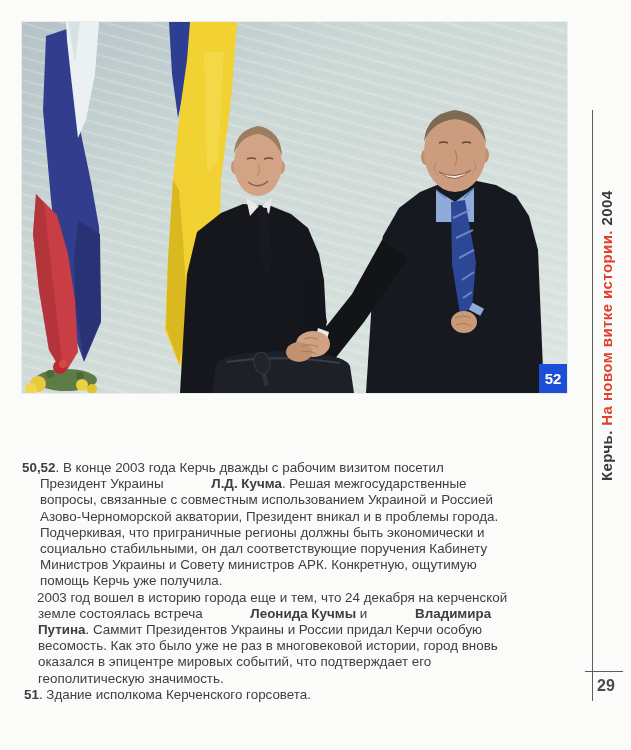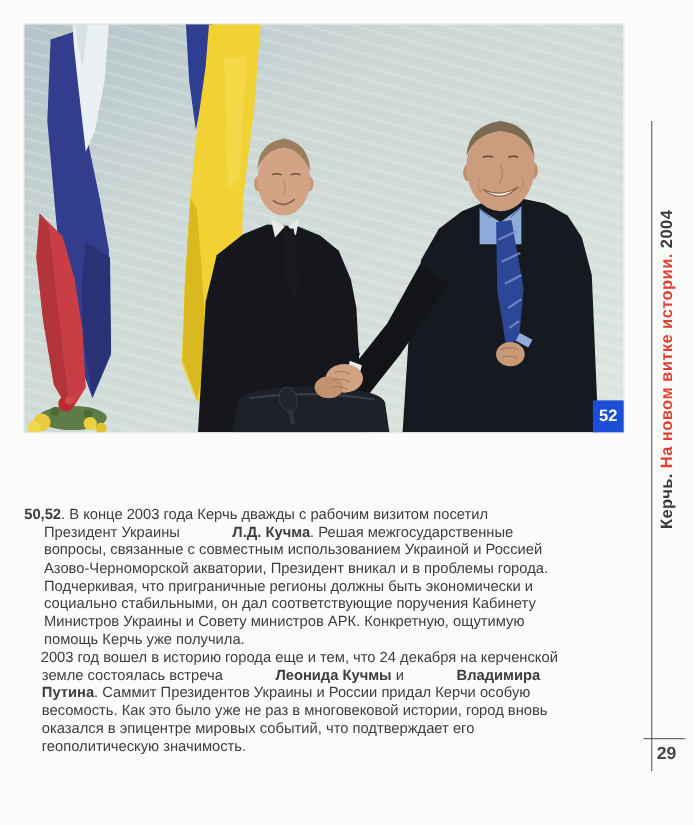--- a/index.html
+++ b/index.html
@@ -157,18 +157,19 @@
       <ellipse cx="277" cy="330" rx="13" ry="10" fill="#c2916f"></ellipse>
       <path d="M282,317 q8,-3 14,1 M280,324 q9,-3 16,1 M279,330 q9,-2 15,2" stroke="#a87b5c" stroke-width="1" fill="none"></path>
     </g>
   </svg>
   <div class="photo-badge">52</div>
 </div>
 
 <div class="captions">
   <p class="p-hang"><b>50,52</b><span>. В конце 2003 года Керчь дважды с рабочим визитом посетил Президент Украины </span><span class="bi">Л.Д. Кучма</span><span>. Решая межгосударственные вопросы, связанные с совместным использованием Украиной и Россией Азово-Черноморской акватории, Президент вникал и в проблемы города. Подчеркивая, что приграничные регионы должны быть экономически и социально стабильными, он дал соответствующие поручения Кабинету Министров Украины и Совету министров АРК. Конкретную, ощутимую помощь Керчь уже получила.</span></p>
   <p class="p-cont"><span>2003 год вошел в историю города еще и тем, что 24 декабря на керченской земле состоялась встреча </span><span class="bi">Леонида Кучмы</span><span> и </span><span class="bi">Владимира Путина</span><span>. Саммит Президентов Украины и России придал Керчи особую весомость. Как это было уже не раз в многовековой истории, город вновь оказался в эпицентре мировых событий, что подтверждает его геополитическую значимость.</span></p>
+  <p class="p-hang2"><b>51</b><span>. Здание исполкома Керченского горсовета.</span></p>
 </div>
 
 <div class="vline"></div>
 <div class="vtext"><span>Керчь. </span><span class="red">На новом витке истории. </span><span>2004</span></div>
 <div class="tick"></div>
 <div class="pagenum">29</div>
 
 </body></html>

